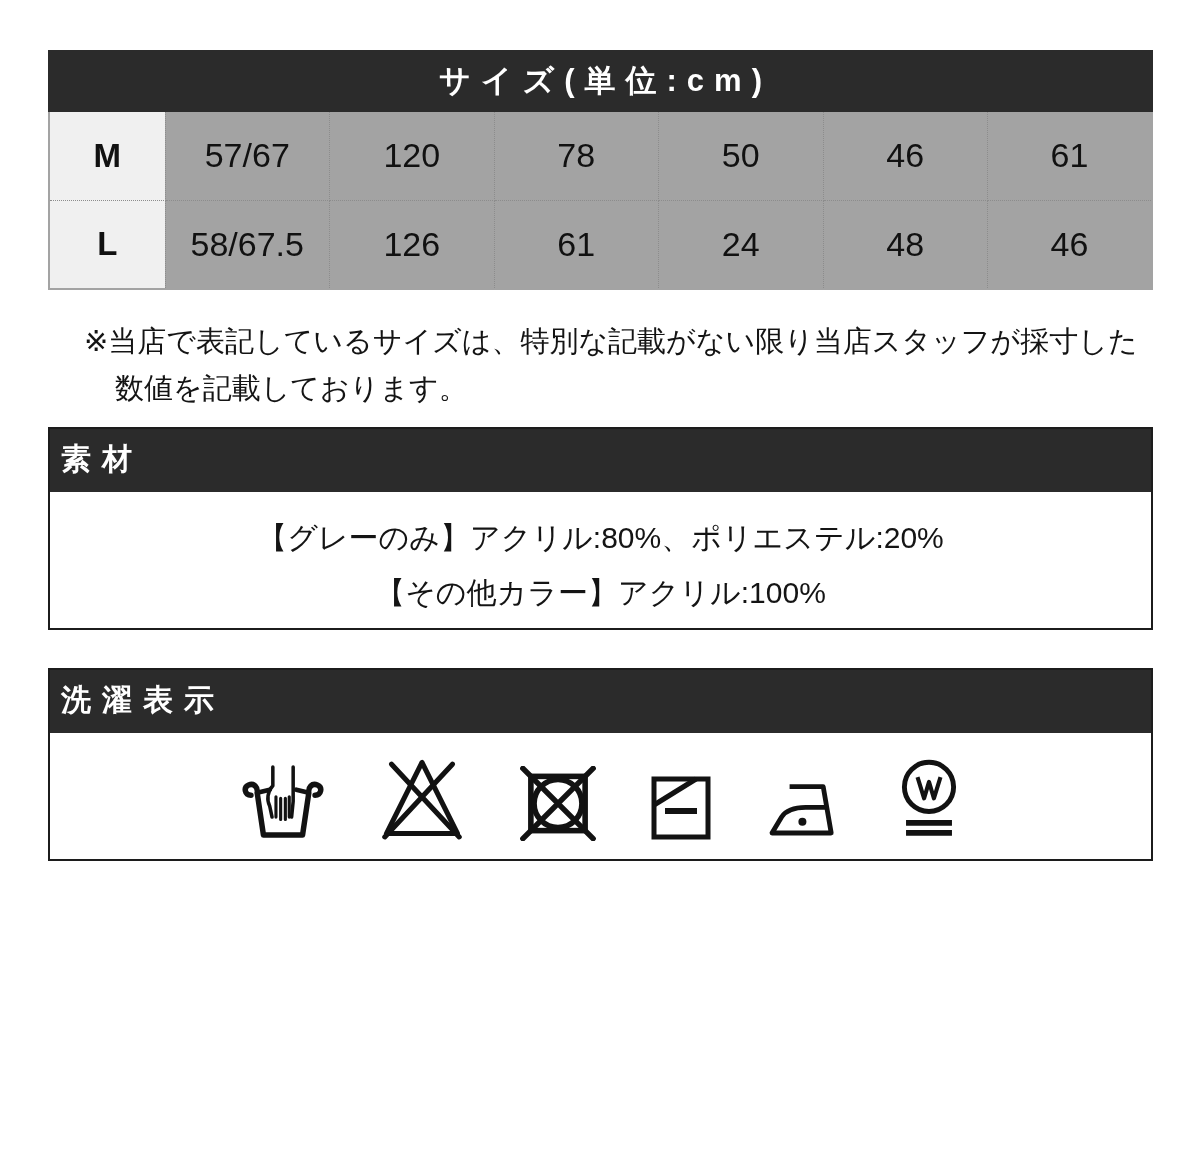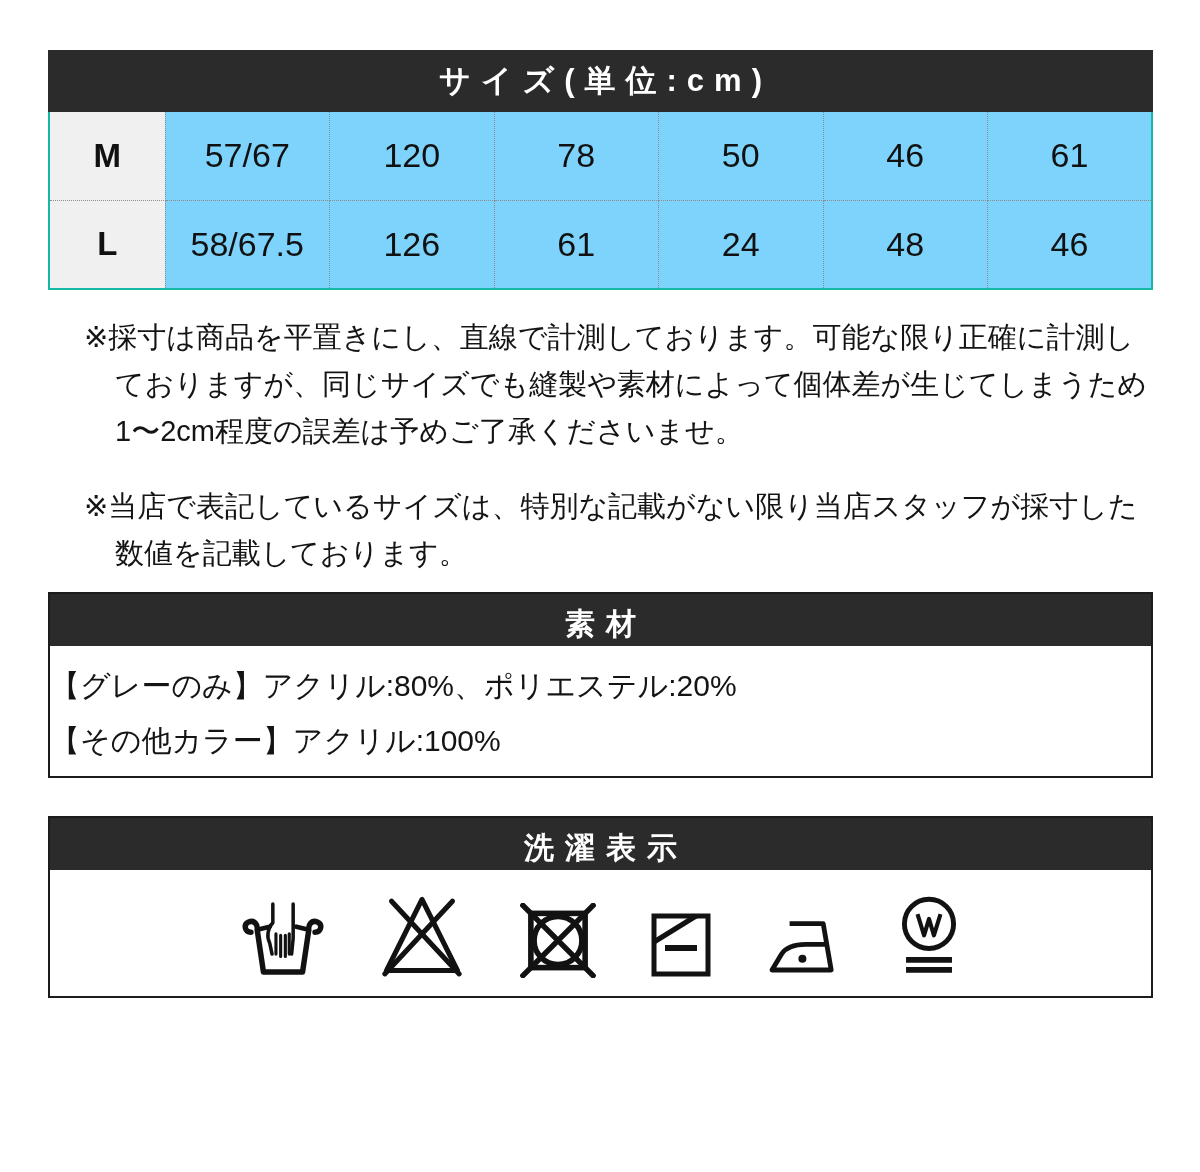--- a/index.html
+++ b/index.html
@@ -7,61 +7,61 @@
     width:1200px;height:1172px;overflow:hidden;
     font-family:"Liberation Sans","DejaVu Sans",sans-serif;
     color:#111;
     -webkit-font-smoothing:antialiased;
   }
   .wrap{padding:50px 47px 0 48px;}
 
   
   table.size-table{
     width:1105px;border-collapse:collapse;table-layout:fixed;
-    border:2px solid #14b8a6;
+    border:2px solid #a3a3a3;
   }
   col.c0{width:116px;}
   .size-table th,.size-table td{
     border:1px dotted #8c8c8c;text-align:center;vertical-align:middle;
     padding:0;
   }
   tr.title-row th{
     background:#2b2b2b;color:#fff;border:2px solid #2b2b2b;
     height:58px;font-size:31px;font-weight:bold;
     letter-spacing:10px;padding-left:10px;
   }
   tr.head-row th{
     background:#f0f0f0;height:114px;
     font-size:31px;font-weight:bold;line-height:1.6;
     white-space:pre-line;
   }
   tbody tr{height:89px;}
   tbody th.size-cell{background:#f0f0f0;font-size:33px;font-weight:bold;}
-  tbody td{font-size:34px;font-weight:normal;background:#7dd3fc;}
+  tbody td{font-size:34px;font-weight:normal;background:#a3a3a3;}
 
   
   .note{
     width:1032px;margin:24px 0 0 36px;
     font-size:29px;line-height:47px;
     padding-left:31px;text-indent:-31px;
     color:#141414;
   }
   .note.second{margin-top:28px;}
 
   
   .box{width:1101px;border:2px solid #1c1c1c;}
   .box.material{margin-top:15px;}
   .box.laundry{margin-top:38px;}
   .box-bar{
-    background:#2b2b2b;color:#fff;height:52px;line-height:60px;
-    text-align:center;font-size:30px;font-weight:bold;
+    background:#2b2b2b;color:#fff;height:63px;line-height:60px;
+    text-align:left;font-size:30px;font-weight:bold;
     letter-spacing:11px;padding-left:11px;
   }
   .material-body{
-    padding:12px 0 8px;
+    padding:18px 0 8px;text-align:center;
     font-size:30px;line-height:55px;color:#141414;
   }
   .icons-row{
     display:flex;justify-content:center;align-items:flex-end;
     gap:52px;padding:20px 0 18px;height:88px;
   }
   .icons-row svg{display:block;}
 </style>
 </head>
 <body>
@@ -98,21 +98,20 @@
         <td>58/67.5</td>
         <td>126</td>
         <td>61</td>
         <td>24</td>
         <td>48</td>
         <td>46</td>
       </tr>
     </tbody>
   </table>
 
-  <p class="note">※採寸は商品を平置きにし、直線で計測しております。可能な限り正確に計測しておりますが、同じサイズでも縫製や素材によって個体差が生じてしまうため1〜2cm程度の誤差は予めご了承くださいませ。</p>
   <p class="note second">※当店で表記しているサイズは、特別な記載がない限り当店スタッフが採寸した数値を記載しております。</p>
 
   <section class="box material">
     <div class="box-bar">素材</div>
     <div class="material-body">
       <div>【グレーのみ】アクリル:80%、ポリエステル:20%</div>
       <div>【その他カラー】アクリル:100%</div>
     </div>
   </section>
 

